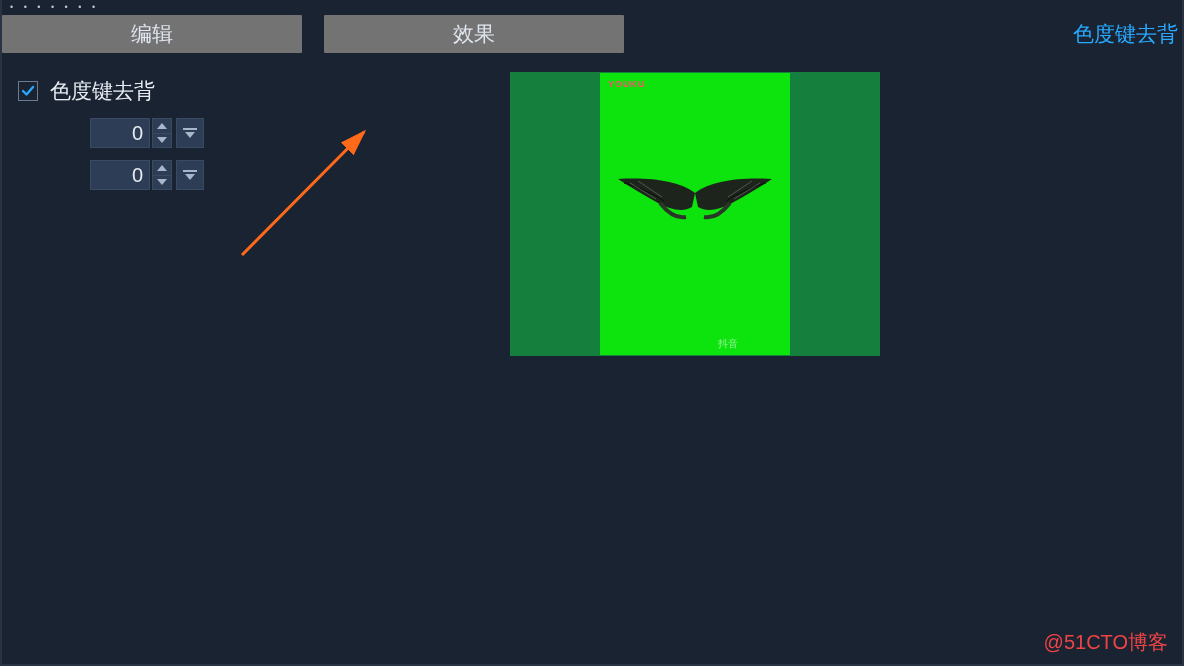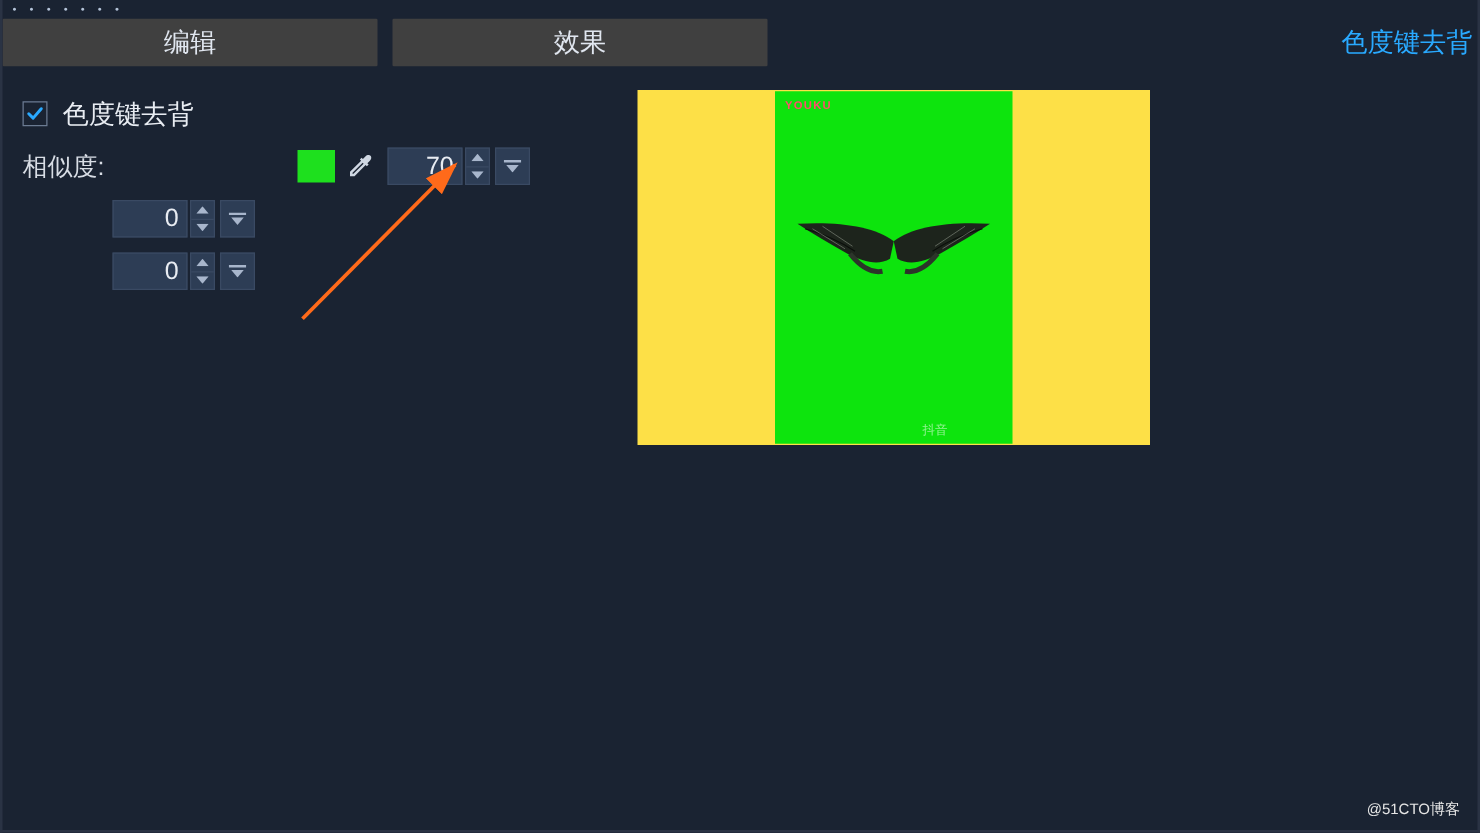--- a/index.html
+++ b/index.html
@@ -22,27 +22,27 @@
   }
   .tabs {
     display: flex;
     position: absolute;
     top: 15px; left: 0; right: 0;
     height: 38px;
     gap: 0;
   }
   .tab {
     flex: 0 0 300px;
-    background: #404040;
+    background: #737373;
     color: #e0e6ef;
     display: flex;
     align-items: center;
     justify-content: center;
     font-size: 21px;
-    margin-right: 12px;
+    margin-right: 22px;
     border-radius: 1px;
     cursor: pointer;
   }
   .tab.active {
     background: transparent;
     color: #29a9ff;
     font-weight: 500;
     flex: 1;
     margin-right: 0;
     justify-content: flex-end;
@@ -117,22 +117,22 @@
     border: 1px solid #3a4a63;
     margin-left: 4px;
     display: flex; align-items: center; justify-content: center;
     cursor: pointer;
   }
   .extra-btn svg { width: 14px; height: 10px; }
 
   .preview {
     position: absolute;
     top: 72px; left: 508px;
-    width: 410px; height: 284px;
-    background: #fde047;
+    width: 370px; height: 284px;
+    background: #15803d;
     display: flex; align-items: center; justify-content: center;
   }
   .preview-inner {
     width: 190px; height: 282px;
     background: #0de40d;
     position: relative;
     overflow: hidden;
   }
   .wm-top {
     position: absolute; top: 6px; left: 8px;
@@ -150,22 +150,22 @@
   .arrow-annot {
     position: absolute;
     top: 120px; left: 230px;
     width: 150px; height: 140px;
     pointer-events: none;
   }
 
   .watermark {
     position: absolute;
     bottom: 8px; right: 14px;
-    color: #e5e5e5;
-    font-size: 12px;
+    color: #ef4444;
+    font-size: 20px;
   }
 </style>
 </head>
 <body>
 
 <div class="top-dots">• • • • • • •</div>
 
 <div class="tabs">
   <div class="tab">编辑</div>
   <div class="tab">效果</div>
@@ -176,48 +176,20 @@
 
   <div class="row">
     <div class="checkbox">
       <svg viewBox="0 0 14 14">
         <path d="M2 7 L5.5 10.5 L12 3" stroke="#29a9ff" stroke-width="2.4" fill="none" stroke-linecap="round" stroke-linejoin="round"></path>
       </svg>
     </div>
     <div class="section-title">色度键去背</div>
   </div>
 
-  <div class="row">
-    <div class="param-label">相似度:</div>
-    <div class="color-swatch"></div>
-    <div class="eyedropper">
-      <svg viewBox="0 0 24 24">
-        <path d="M19 3c-1 0-2 .4-2.7 1.1l-2 2-1-1-1.4 1.4 1 1L4 16.4V20h3.6L16.5 11l1 1 1.4-1.4-1-1 2-2C20.6 7 21 6 21 5c0-1.1-.9-2-2-2zM6.8 18H6v-.8l8.1-8.1.8.8L6.8 18z" fill="#cfd7e2"></path>
-      </svg>
-    </div>
-    <input class="num-input" value="70" style="">
-    <div class="spinner">
-      <div class="half">
-          <svg viewBox="0 0 10 6">
-            <path d="M0 6 L5 0 L10 6 Z" fill="#a8b6cc"></path>
-          </svg>
-        </div>
-      <div class="half">
-          <svg viewBox="0 0 10 6">
-            <path d="M0 0 L5 6 L10 0 Z" fill="#a8b6cc"></path>
-          </svg>
-        </div>
-    </div>
-    <div class="extra-btn">
-      <svg viewBox="0 0 14 10">
-        <rect x="0" y="0" width="14" height="2" fill="#a8b6cc"></rect>
-        <path d="M2 4 L7 10 L12 4 Z" fill="#a8b6cc"></path>
-      </svg>
-    </div>
-  </div>
 
   <div class="row">
     <div class="spacer-color"></div>
     <input class="num-input" value="0" style="">
     <div class="spinner">
       <div class="half">
           <svg viewBox="0 0 10 6">
             <path d="M0 6 L5 0 L10 6 Z" fill="#a8b6cc"></path>
           </svg>
         </div>

